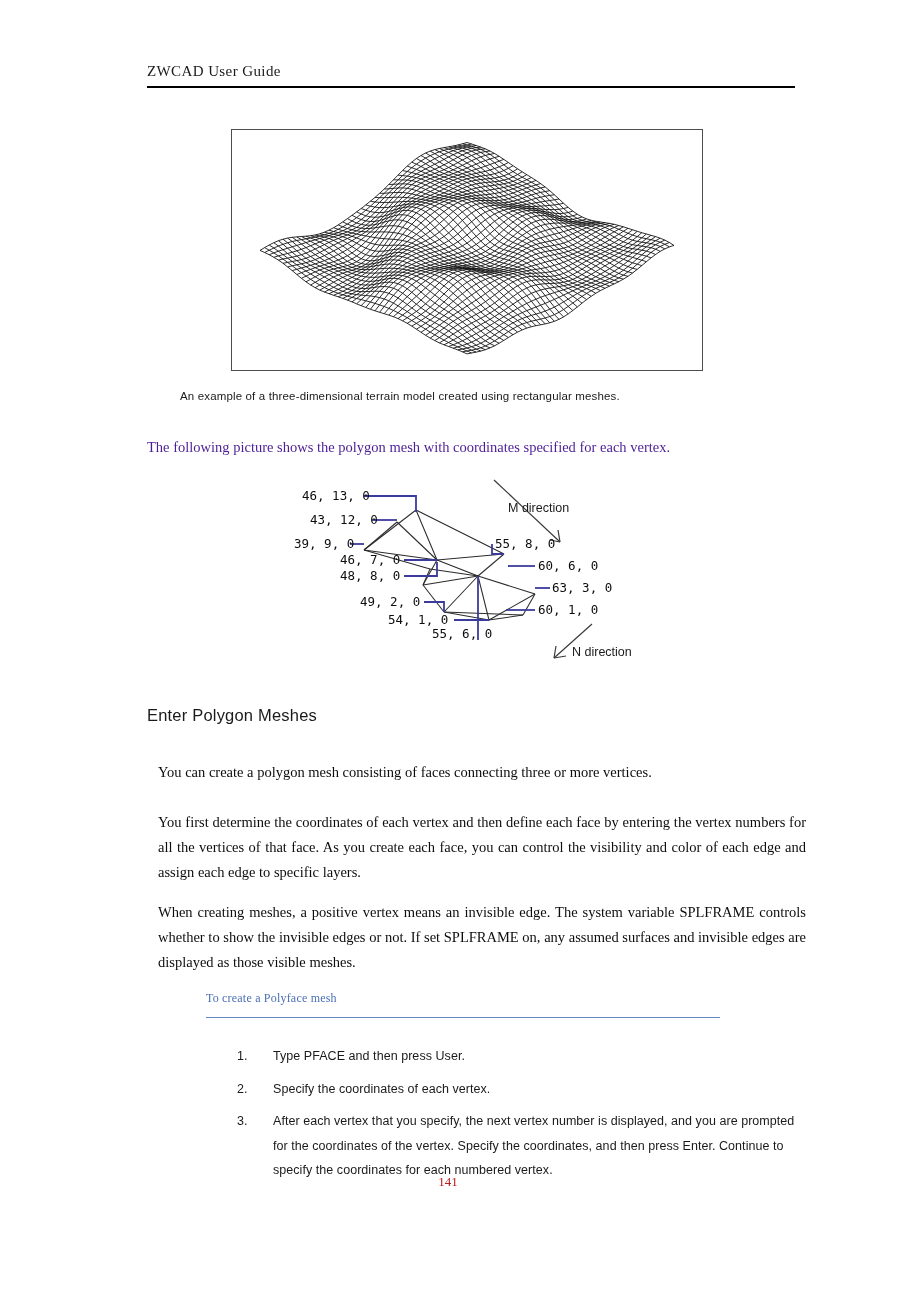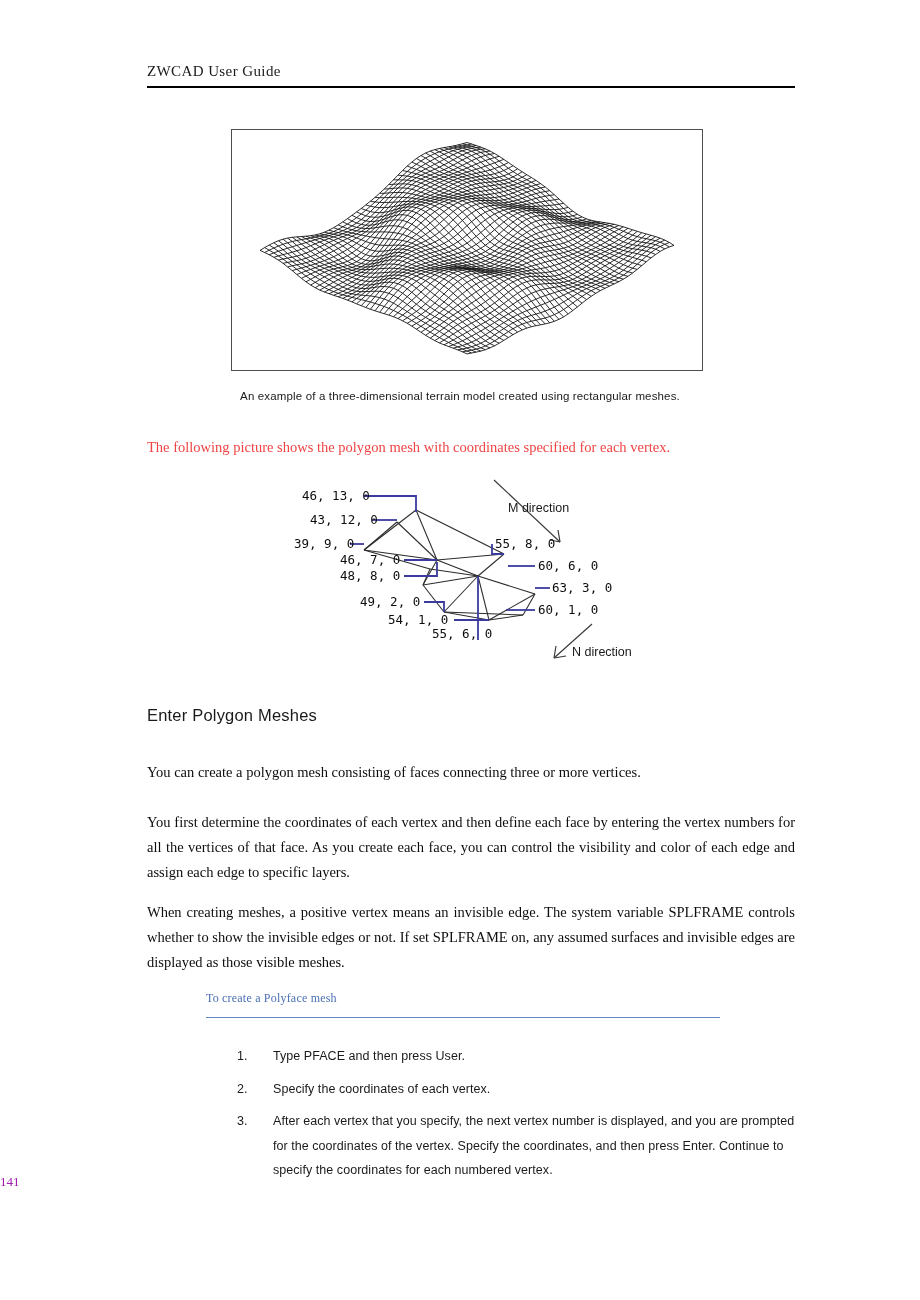--- a/index.html
+++ b/index.html
@@ -61,37 +61,37 @@
     box-sizing: border-box;
     overflow: hidden;
   }
   .figure-box svg { display: block; }
 
   .figure-caption {
     position: absolute;
     left: 180px;
     top: 390px;
     width: 560px;
-    text-align: center;
+    text-align: left;
     font-family: "Liberation Sans", sans-serif;
     font-size: 11.5px;
     color: #1a1a1a;
     letter-spacing: 0.15px;
   }
 
   
   .intro-text {
     position: absolute;
     left: 147px;
     top: 437px;
     width: 648px;
     font-family: "Liberation Serif", serif;
     font-size: 14.5px;
     line-height: 20px;
-    color: #ef4444;
+    color: #4c1d95;
   }
 
   
   .mesh-diagram {
     position: absolute;
     left: 292px;
     top: 472px;
     width: 348px;
     height: 196px;
   }
@@ -104,21 +104,21 @@
     top: 706px;
     font-family: "Liberation Sans", sans-serif;
     font-size: 16.5px;
     color: #1a1a1a;
     letter-spacing: 0.2px;
   }
 
   
   .body-para {
     position: absolute;
-    left: 147px;
+    left: 158px;
     width: 648px;
     font-family: "Liberation Serif", serif;
     font-size: 14.5px;
     line-height: 25px;
     color: #0d0d0d;
     text-align: justify;
   }
   .para-1 { top: 760px; }
   .para-2 { top: 810px; }
   .para-3 { top: 900px; }
@@ -168,24 +168,24 @@
     flex: 1 1 auto;
     letter-spacing: 0.05px;
   }
 
   
   .page-number {
     position: absolute;
     left: 0;
     top: 1174px;
     width: 896px;
-    text-align: left;
+    text-align: center;
     font-family: "Liberation Serif", serif;
     font-size: 13px;
-    color: #a21caf;
+    color: #b91c1c;
   }
 </style>
 </head>
 <body>
 
 <div class="page">
 
   <div class="header">
     <span class="header-title">ZWCAD User Guide</span>
   </div>

